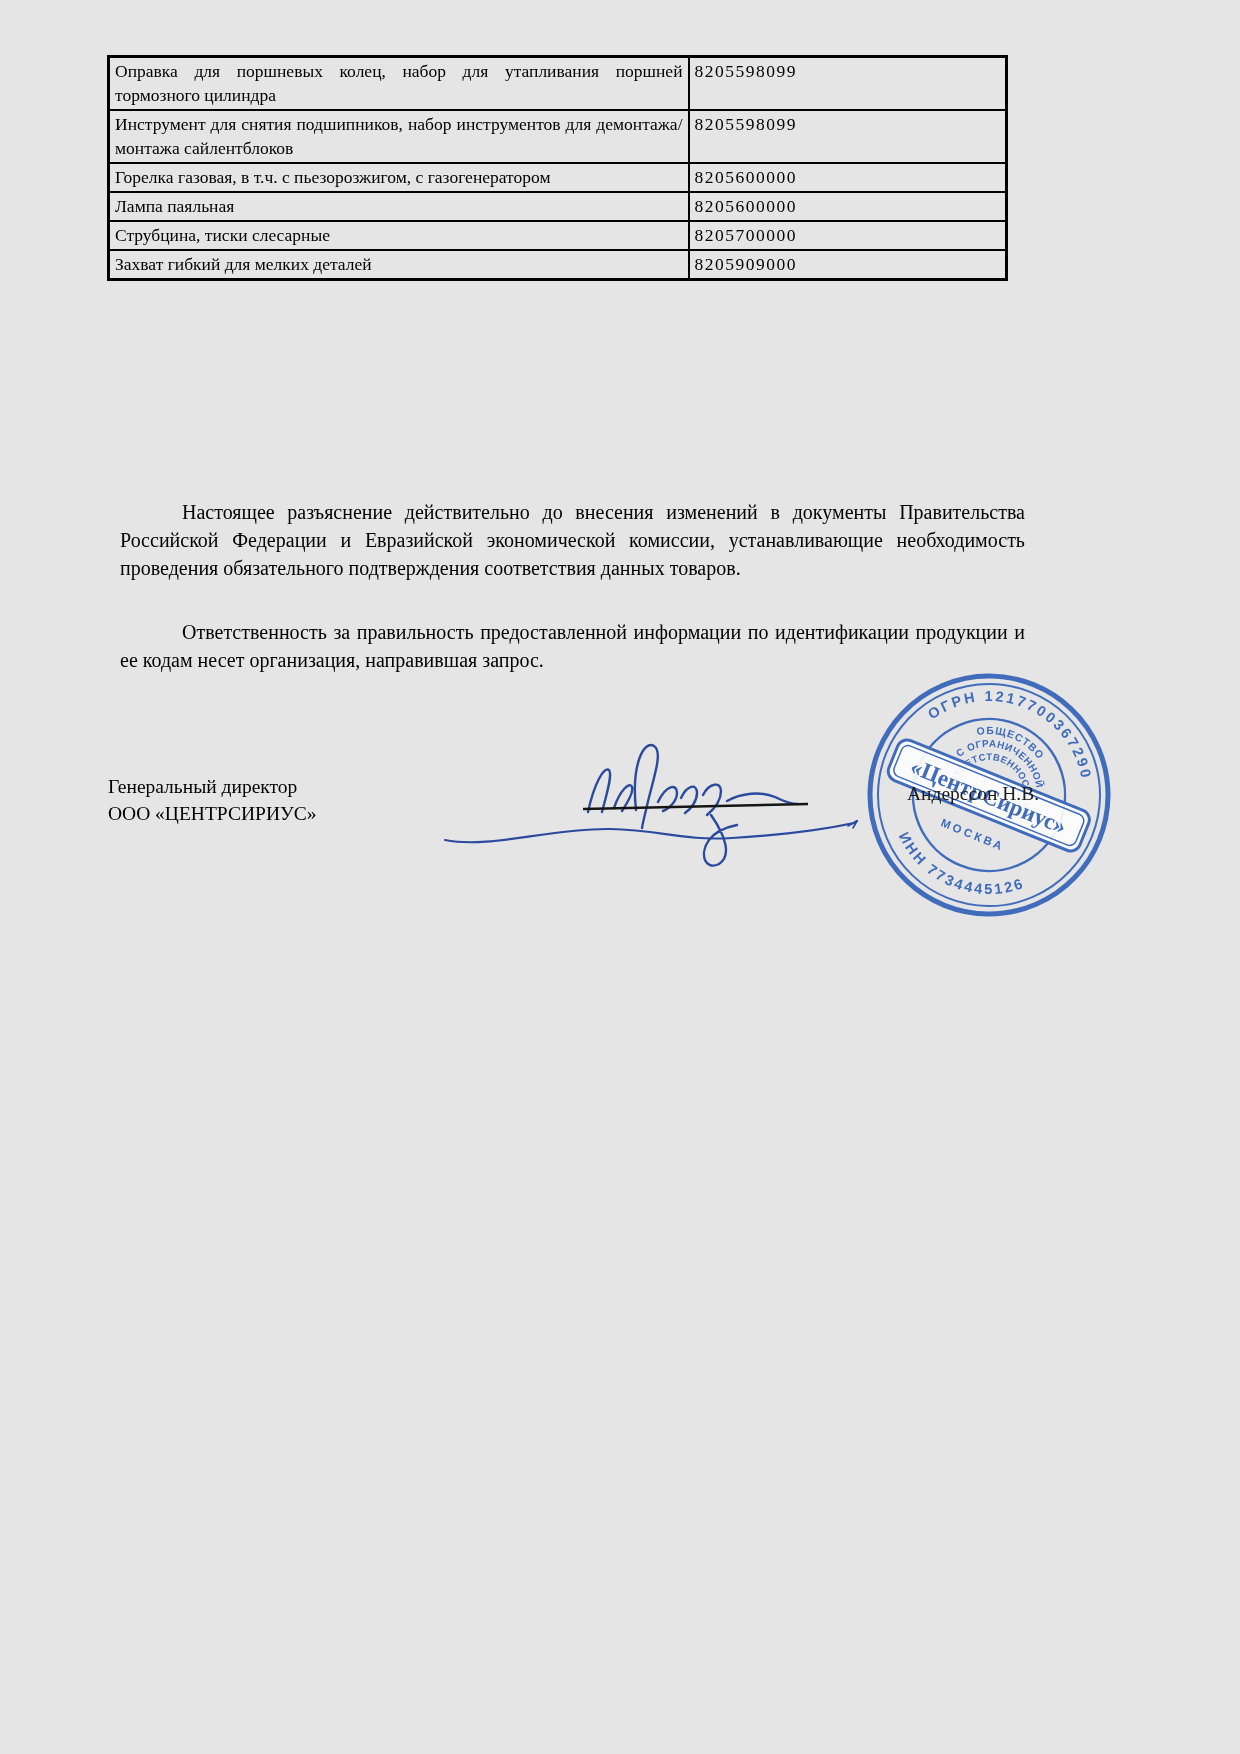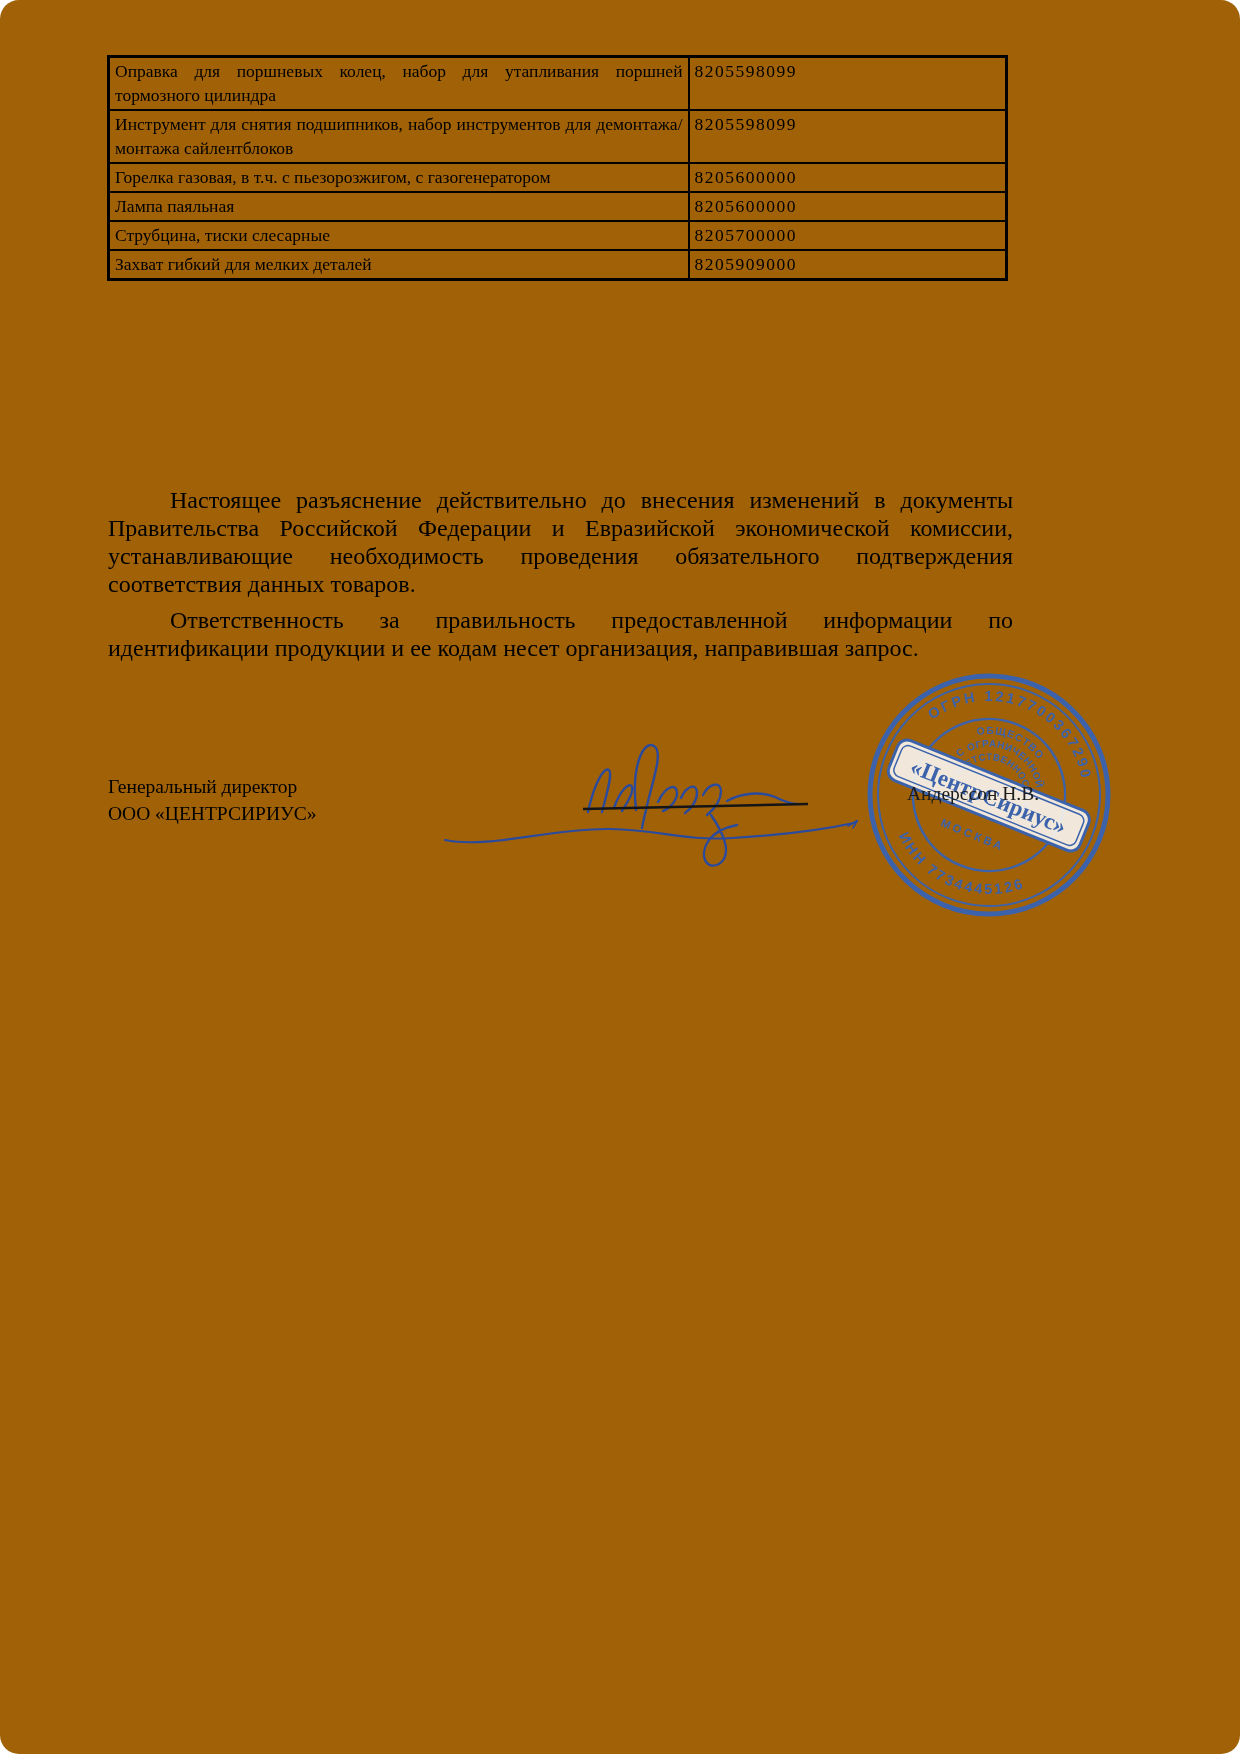--- a/index.html
+++ b/index.html
@@ -1,24 +1,23 @@
 <!DOCTYPE html>
 <html><head>
 <meta charset="utf-8">
 <style>
   html, body { margin: 0; padding: 0; background: #ffffff; }
   .page {
     position: relative;
     width: 1240px;
     height: 1754px;
-    background: #a16207;
+    background: #e5e5e5;
     font-family: "Liberation Serif", serif;
     color: #000;
     overflow: hidden;
-    border-radius: 19px;
   }
 
   
   table.goods {
     position: absolute;
     left: 107px;
     top: 55px;
     width: 898px;
     border-collapse: collapse;
     table-layout: fixed;
@@ -32,24 +31,24 @@
     line-height: 24px;
   }
   td.name-cell { text-align: justify; }
   td.code-cell { letter-spacing: 1.5px; }
 
   
   .para {
     position: absolute;
     left: 108px;
     width: 905px;
-    margin: 0;
+    margin: 12px;
     text-align: justify;
     text-indent: 62px;
-    font-size: 24px;
+    font-size: 20px;
     line-height: 28px;
   }
   #para-validity { top: 486px; }
   #para-responsibility { top: 606px; }
 
   
   .sig-block {
     position: absolute;
     left: 108px;
     top: 761px;

